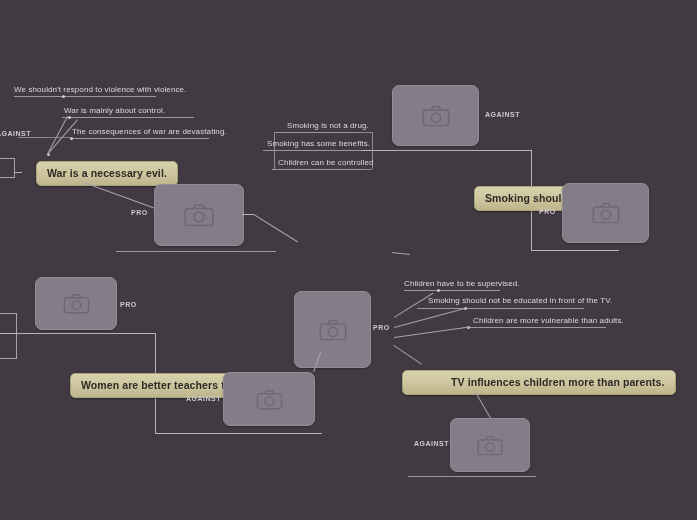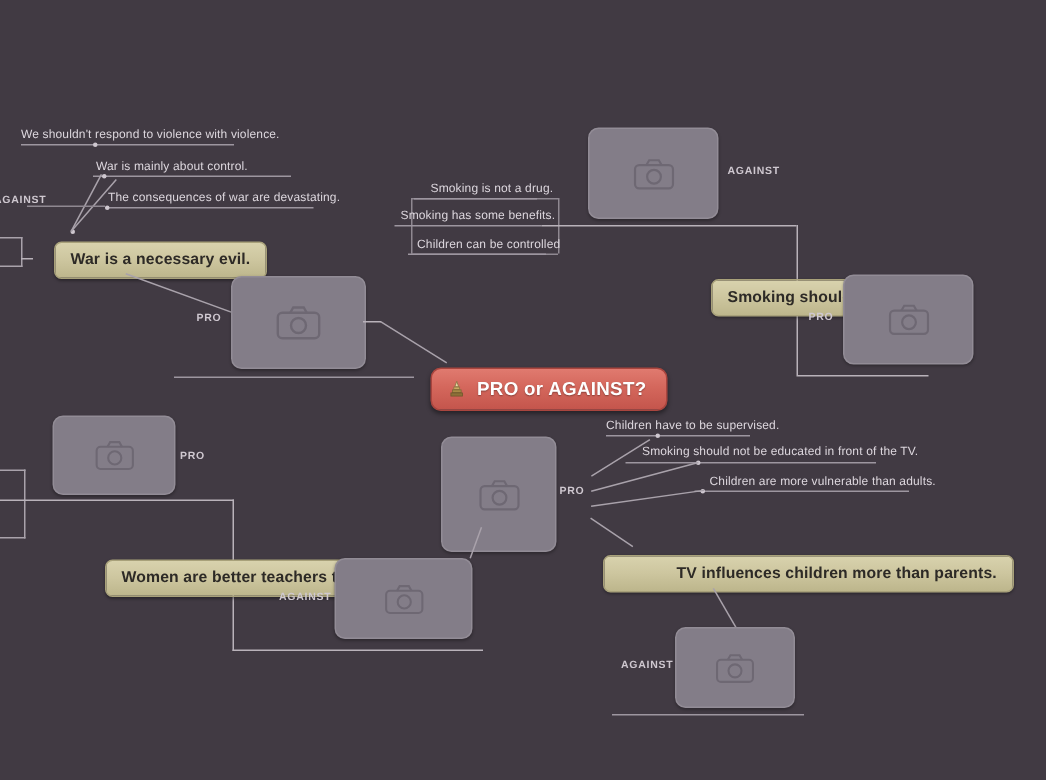--- a/index.html
+++ b/index.html
@@ -202,29 +202,20 @@
   <div class="img-node" style="left:562px; top:183px; width:85px; height:58px;">
     <svg class="cam-icon" width="28" height="22" viewBox="0 0 30 24" fill="none" stroke="#5d5763" stroke-width="1.6">
       <rect x="1.2" y="5.5" width="27.6" height="17" rx="3"></rect>
       <path d="M9.5 5.5 L11.5 2 H18.5 L20.5 5.5"></path>
       <circle cx="15" cy="14" r="5"></circle>
     </svg>
   </div>
 
   <div class="conn diag" style="left:392px; top:252px; width:18px; transform:rotate(6deg);"></div>
 
-  <div class="center-node" style="left:287px; top:245px;">
-    <svg class="scales-icon" viewBox="0 0 16 16">
-      <path d="M8 1.5 L9.6 6 L6.4 6 Z" fill="#e8d9a8" stroke="#8a7340" stroke-width=".7"></path>
-      <rect x="5.6" y="6.2" width="4.8" height="2.1" fill="#c9ab63" stroke="#8a7340" stroke-width=".6"></rect>
-      <rect x="4.4" y="8.5" width="7.2" height="2.3" fill="#a98a46" stroke="#7a6434" stroke-width=".6"></rect>
-      <rect x="3.2" y="11" width="9.6" height="2.6" fill="#8d7038" stroke="#6b5529" stroke-width=".6"></rect>
-    </svg>
-    <span class="label">PRO or AGAINST?</span>
-  </div>
 
   <div class="underline" style="left:404px; top:290px; width:96px;"></div>
   <div class="underline" style="left:417px; top:308px; width:167px;"></div>
   <div class="underline" style="left:463px; top:327px; width:143px;"></div>
 
   <div class="leaf" style="left:404px; top:279px;">Children have to be supervised.</div>
   <div class="leaf" style="left:428px; top:296px;">Smoking should not be educated in front of the TV.</div>
   <div class="leaf" style="left:473px; top:316px;">Children are more vulnerable than adults.</div>
 
   <div class="dot" style="left:437px; top:289px;"></div>

